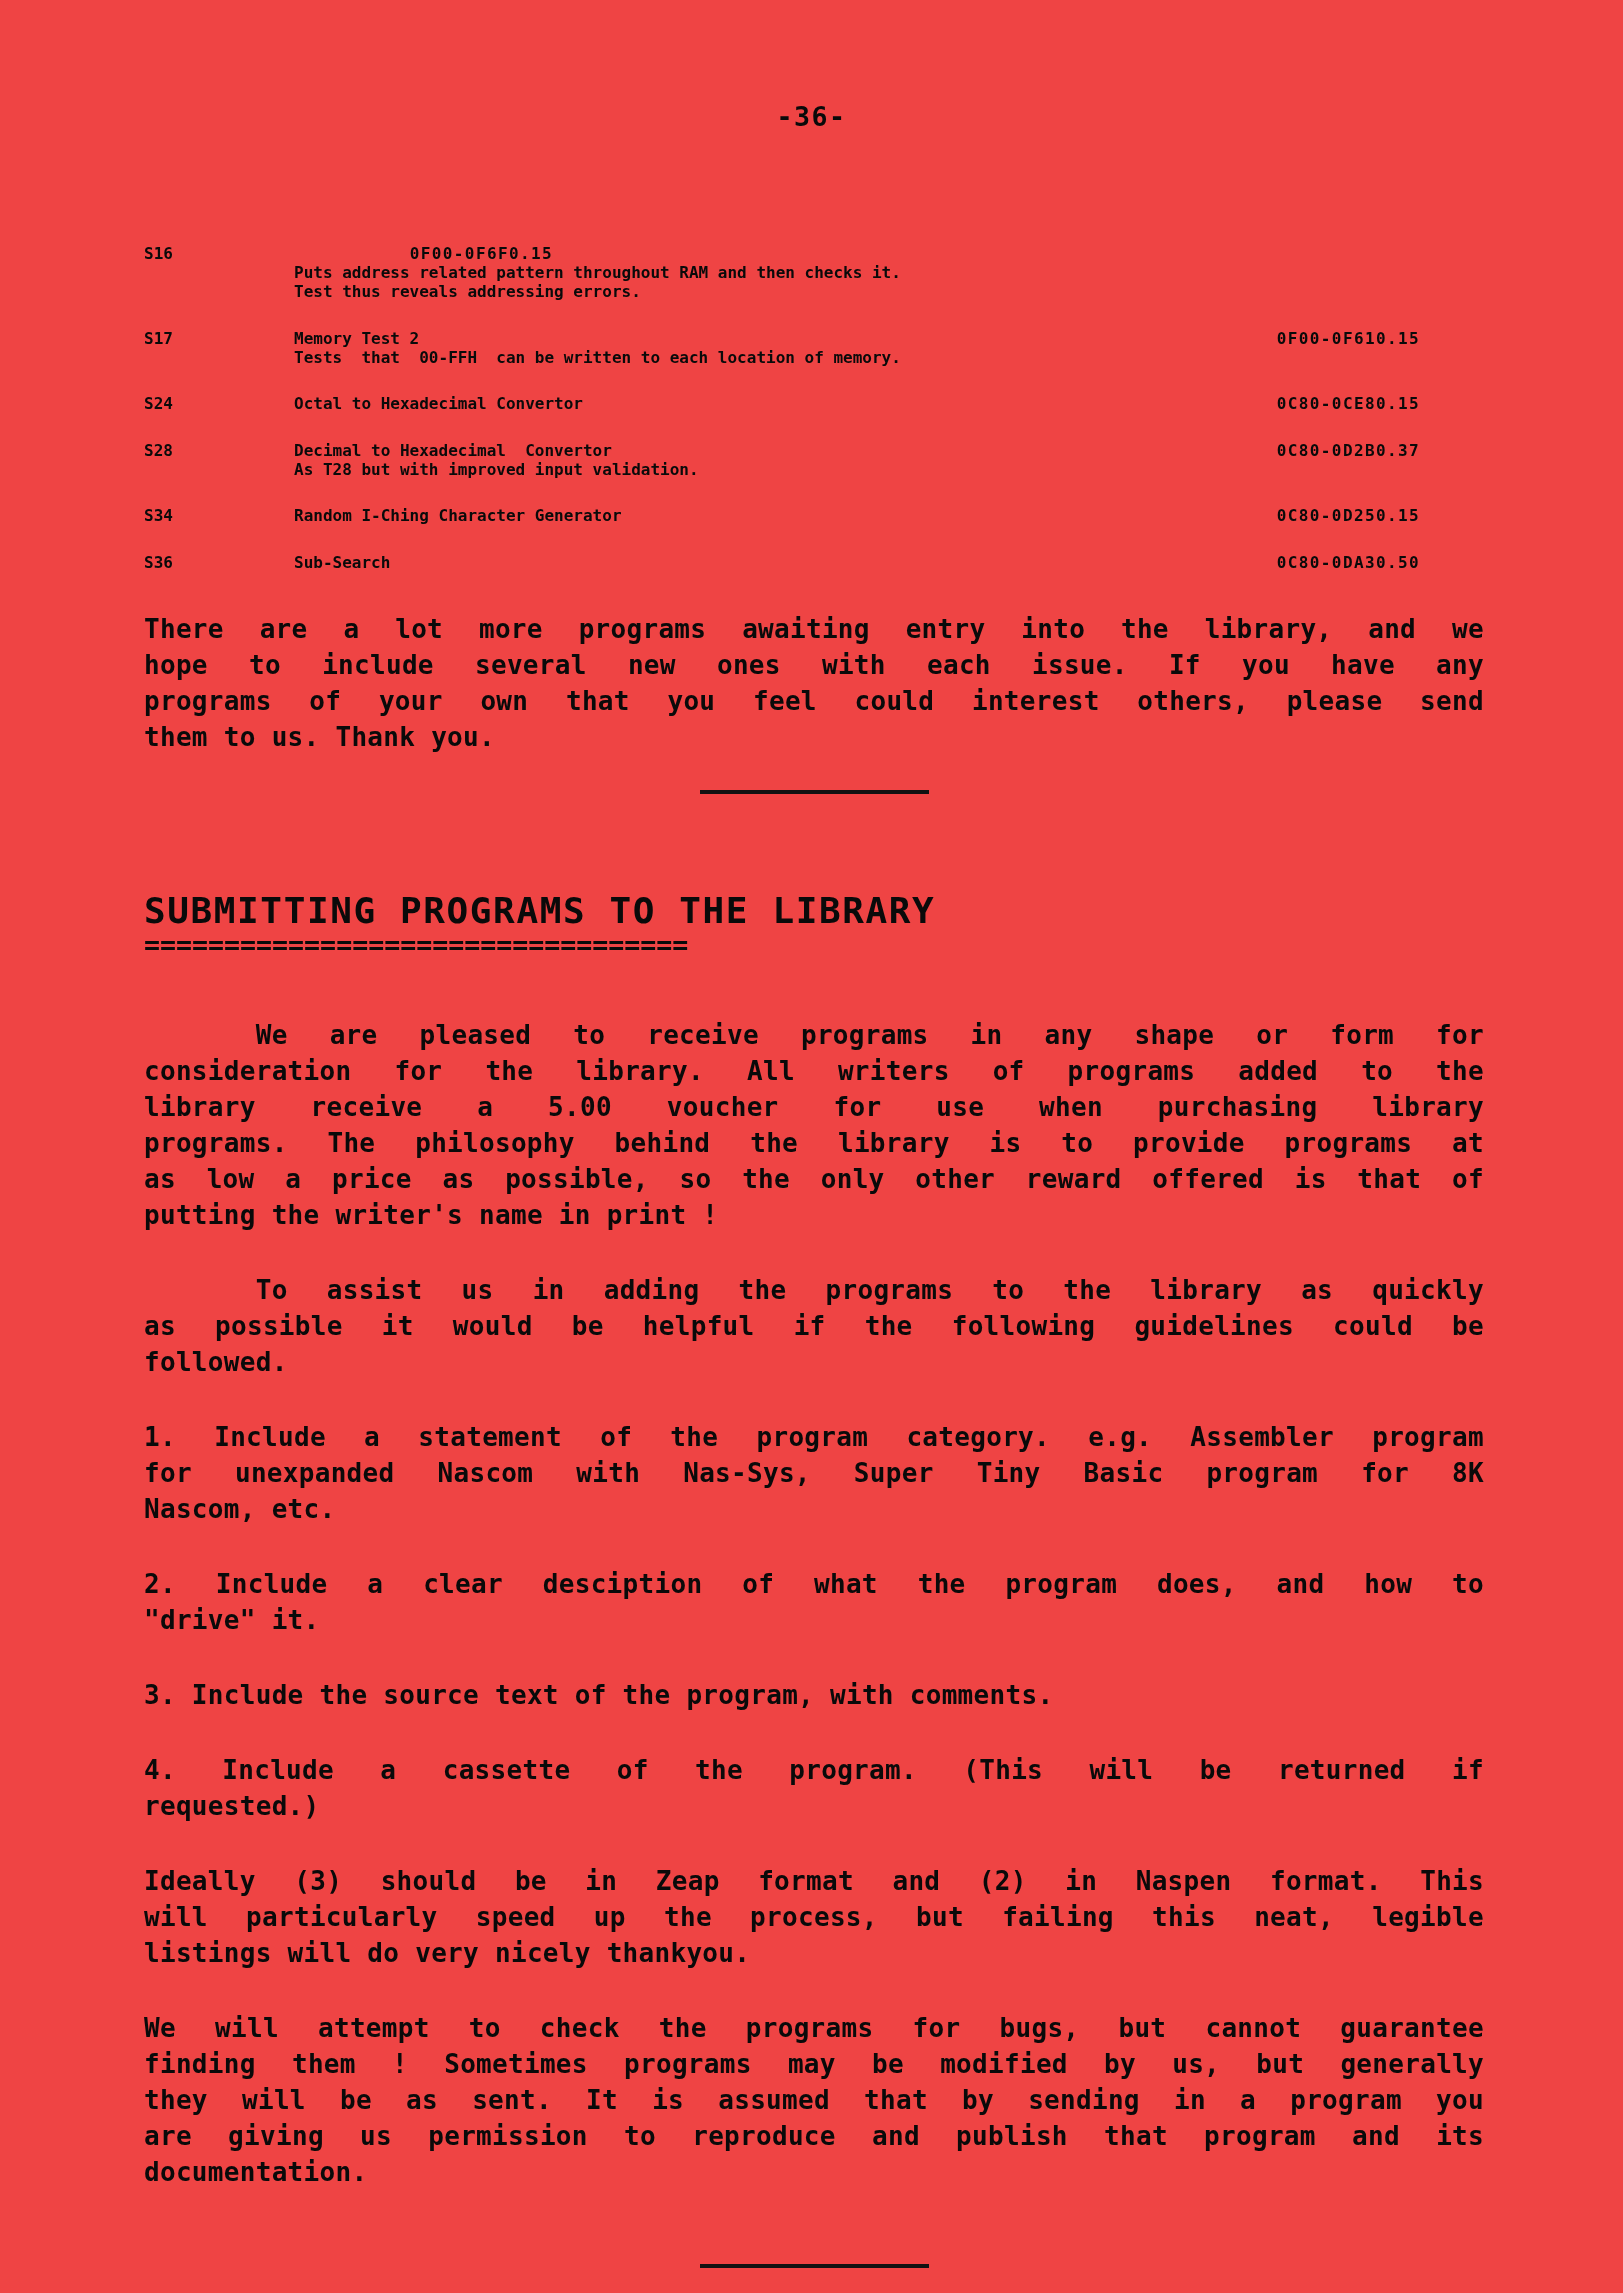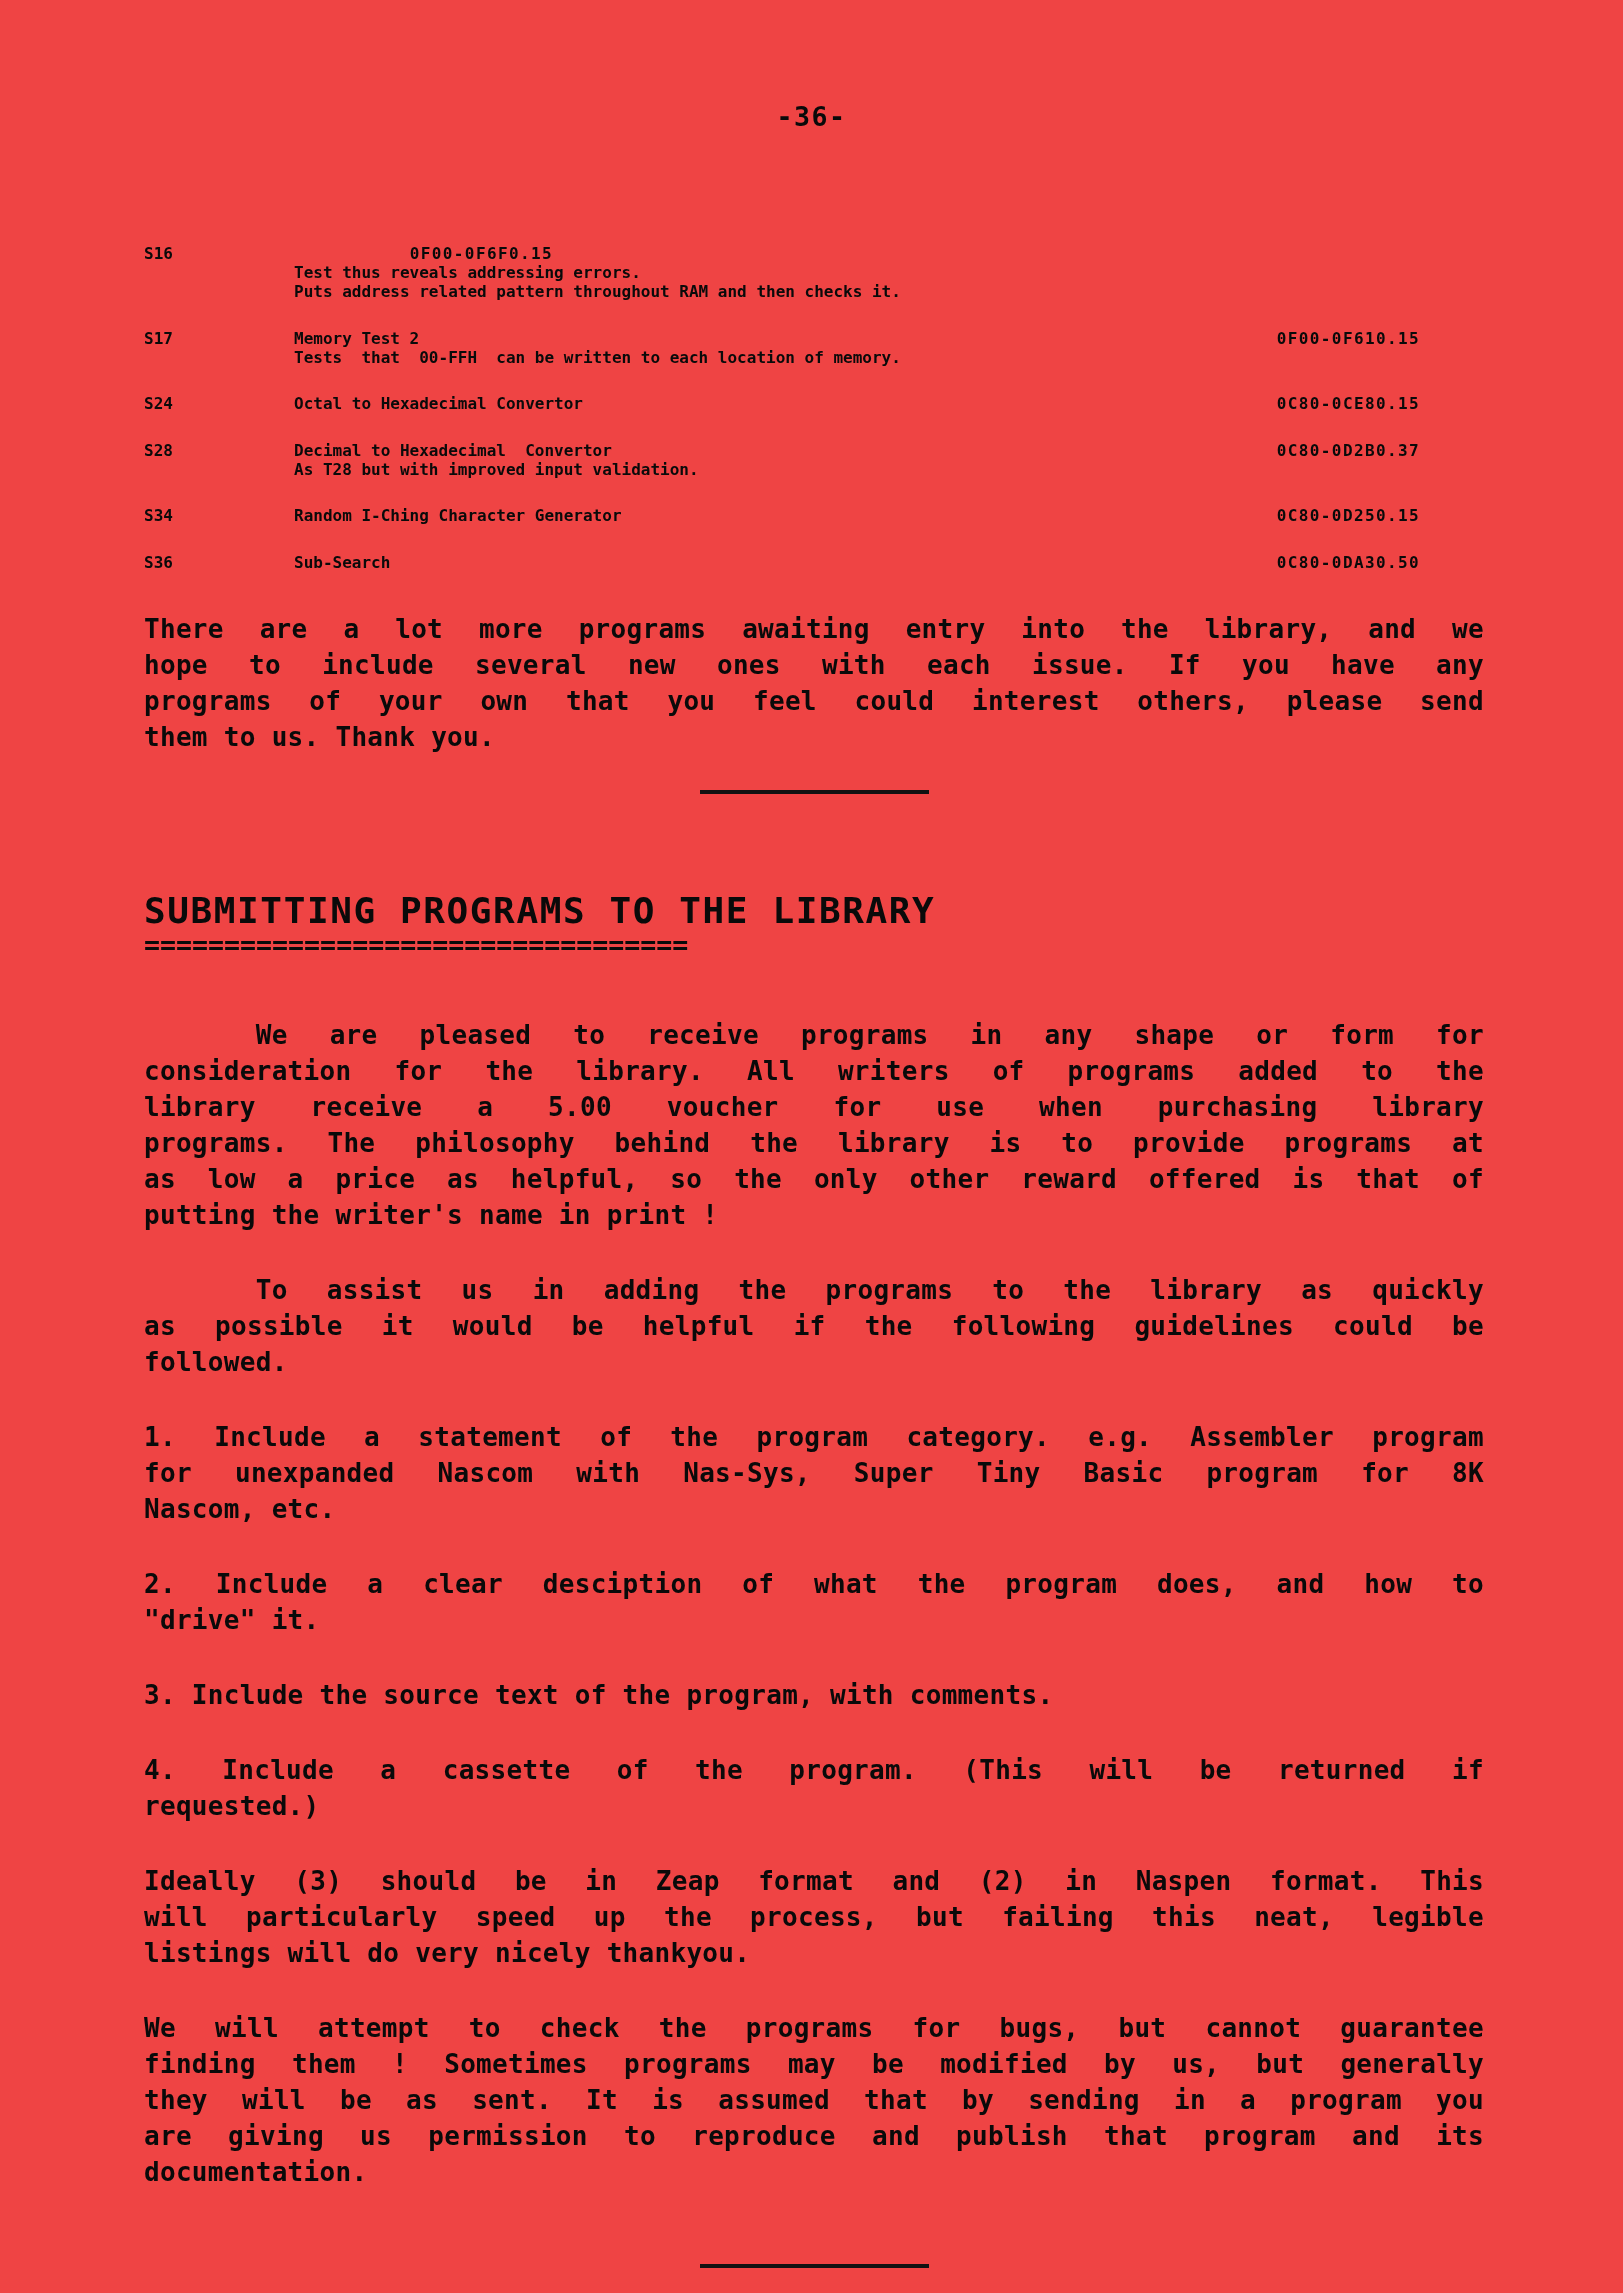--- a/index.html
+++ b/index.html
@@ -139,22 +139,22 @@
 <div class="page">
 
   <div class="page-number">-36-</div>
 
   <div class="content">
 
     <div id="program-list">
         <div class="prog-entry">
           <div class="prog-head"><div class="prog-code">S16</div><div class="prog-range">0F00-0F6F</div><div class="prog-price">0.15</div></div>
           <div class="prog-desc">
+            <div>Puts address related pattern throughout RAM and then checks it.</div>
             <div>Test thus reveals addressing errors.</div>
-            <div>Puts address related pattern throughout RAM and then checks it.</div>
           </div>
         </div>
         <div class="prog-entry">
           <div class="prog-head"><div class="prog-code">S17</div><div class="prog-title">Memory Test 2</div><div class="prog-range">0F00-0F61</div><div class="prog-price">0.15</div></div>
           <div class="prog-desc">
             <div>Tests  that  00-FFH  can be written to each location of memory.</div>
           </div>
         </div>
         <div class="prog-entry">
           <div class="prog-head"><div class="prog-code">S24</div><div class="prog-title">Octal to Hexadecimal Convertor</div><div class="prog-range">0C80-0CE8</div><div class="prog-price">0.15</div></div>
@@ -194,21 +194,21 @@
     <div class="section-heading">SUBMITTING PROGRAMS TO THE LIBRARY</div>
     <div class="section-underline">==================================</div>
 
     <div class="gap-lg"></div>
 
     <div class="para justify" id="paragraph-1">
         <div class="line"><span>       We</span><span>are</span><span>pleased</span><span>to</span><span>receive</span><span>programs</span><span>in</span><span>any</span><span>shape</span><span>or</span><span>form</span><span>for</span></div>
         <div class="line"><span>consideration</span><span>for</span><span>the</span><span>library.</span><span>All</span><span>writers</span><span>of</span><span>programs</span><span>added</span><span>to</span><span>the</span></div>
         <div class="line"><span>library</span><span>receive</span><span>a</span><span>5.00</span><span>voucher</span><span>for</span><span>use</span><span>when</span><span>purchasing</span><span>library</span></div>
         <div class="line"><span>programs.</span><span>The</span><span>philosophy</span><span>behind</span><span>the</span><span>library</span><span>is</span><span>to</span><span>provide</span><span>programs</span><span>at</span></div>
-        <div class="line"><span>as</span><span>low</span><span>a</span><span>price</span><span>as</span><span>helpful,</span><span>so</span><span>the</span><span>only</span><span>other</span><span>reward</span><span>offered</span><span>is</span><span>that</span><span>of</span></div>
+        <div class="line"><span>as</span><span>low</span><span>a</span><span>price</span><span>as</span><span>possible,</span><span>so</span><span>the</span><span>only</span><span>other</span><span>reward</span><span>offered</span><span>is</span><span>that</span><span>of</span></div>
         <div class="line last">putting the writer's name in print !</div>
       </div>
 
     <div class="gap-md"></div>
 
     <div class="para justify" id="paragraph-2">
         <div class="line"><span>       To</span><span>assist</span><span>us</span><span>in</span><span>adding</span><span>the</span><span>programs</span><span>to</span><span>the</span><span>library</span><span>as</span><span>quickly</span></div>
         <div class="line"><span>as</span><span>possible</span><span>it</span><span>would</span><span>be</span><span>helpful</span><span>if</span><span>the</span><span>following</span><span>guidelines</span><span>could</span><span>be</span></div>
         <div class="line last">followed.</div>
       </div>

